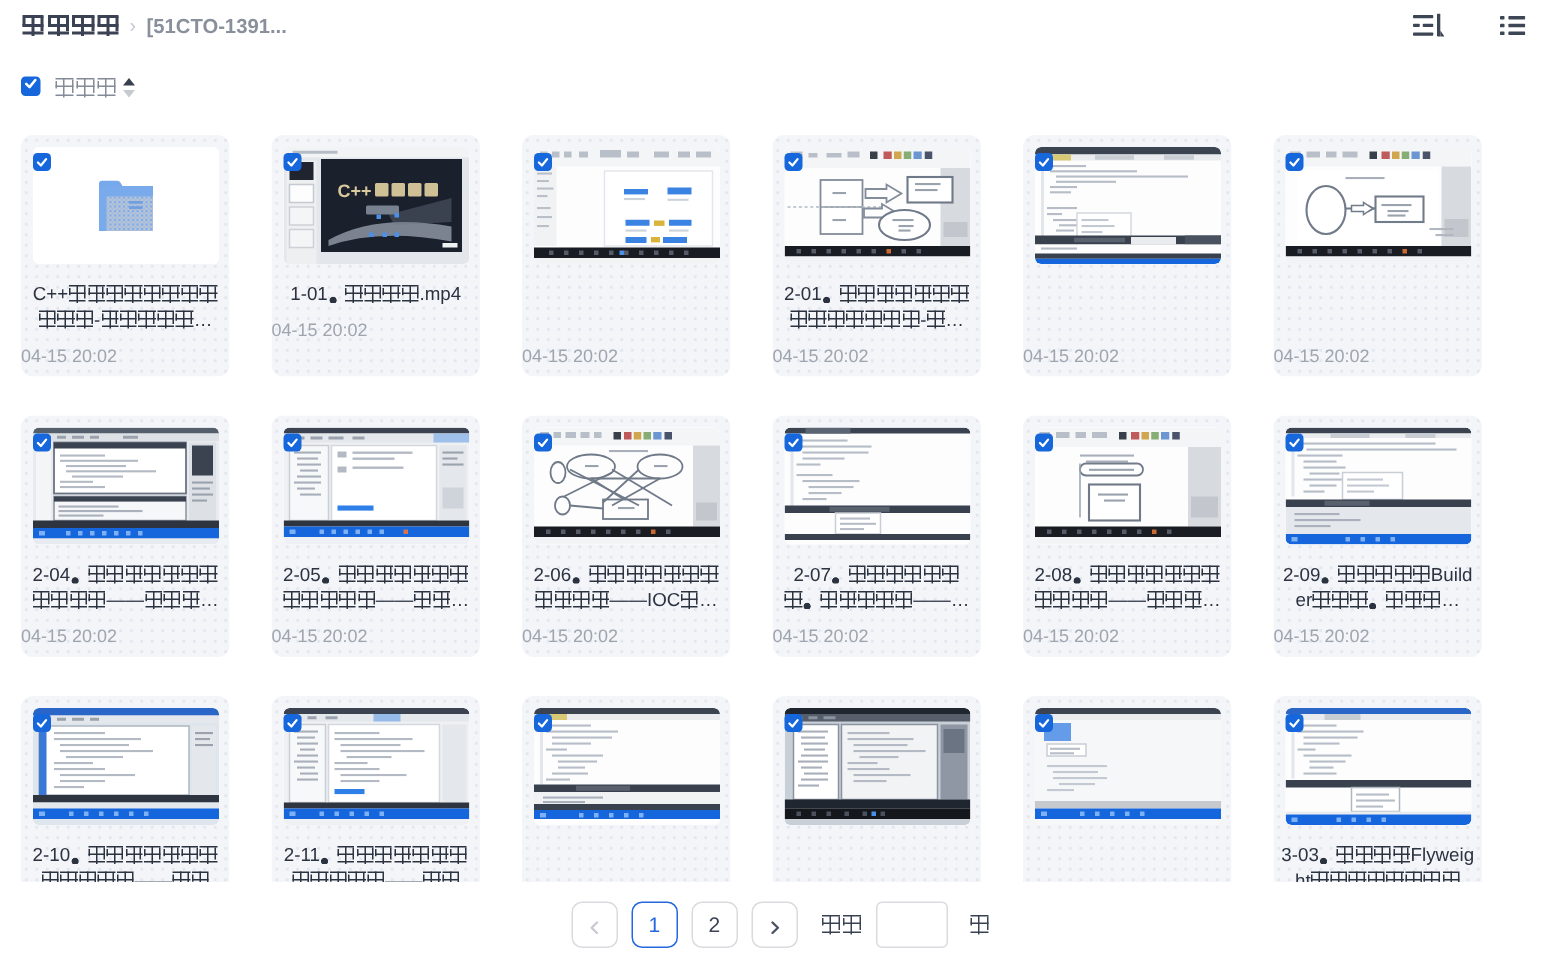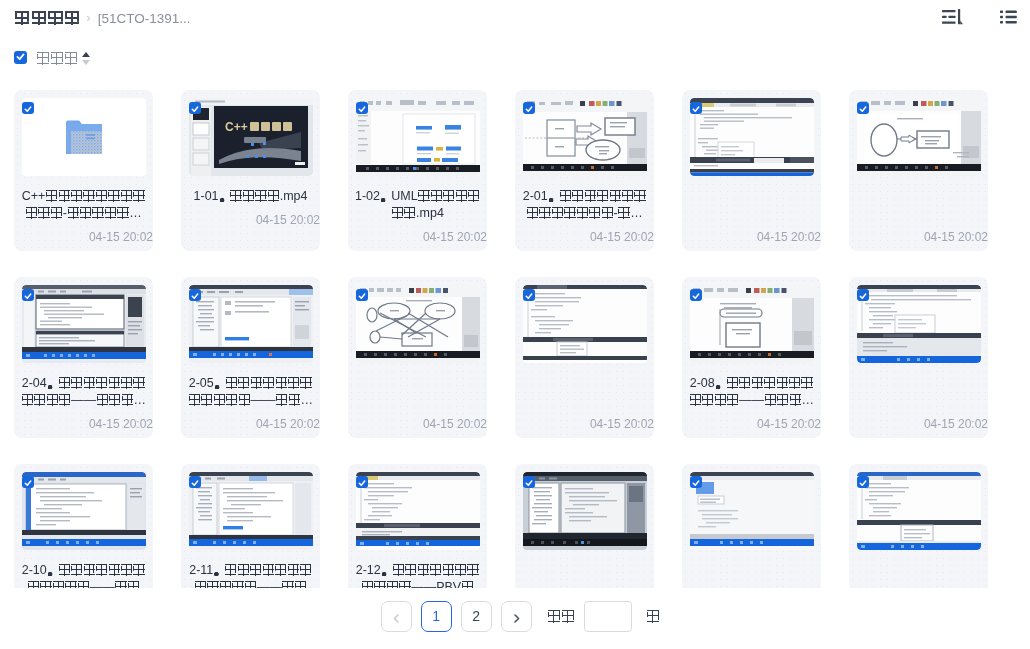--- a/index.html
+++ b/index.html
@@ -14,39 +14,39 @@
  linear-gradient(currentColor,currentColor) 0 0/100% 2.2px no-repeat,
  linear-gradient(currentColor,currentColor) 0 5.6px/100% 2px no-repeat,
  linear-gradient(currentColor,currentColor) 0 100%/100% 2.2px no-repeat,
  linear-gradient(currentColor,currentColor) 6.2px 0/2.2px 100% no-repeat,
  linear-gradient(currentColor,currentColor) 100% 30%/2px 70% no-repeat,
  linear-gradient(currentColor,currentColor) 0 30%/2px 40% no-repeat}
 i.gd{display:inline-block;width:.9em;height:.92em;vertical-align:-.12em;background:
  radial-gradient(circle at 28% 85%,currentColor 2.1px,transparent 2.6px)}
 i.fw{display:inline-block;width:.96em;text-align:center}
 .hdr{position:absolute;left:14px;top:9px;font-size:16px;font-weight:bold;color:#3b4254}
-.hdr .bc{font-size:13.5px;color:#8a8f9c;font-weight:normal}
+.hdr .bc{font-size:13.5px;color:#8a8f9c;font-weight:bold}
 .hdr .sep{color:#c4c8d0;font-size:13px;font-weight:normal;margin:0 7px 0 6px;vertical-align:1px}
 .icons{position:absolute;top:9px;left:942px;color:#3d4654}
 .icons svg{vertical-align:top}
 .srow{position:absolute;left:14px;top:51px;height:14px;width:140px}
 .scb{position:absolute;left:0;top:0;width:13px;height:13px;border-radius:3px;background:#1666dc;text-align:center;line-height:10px}
 .slbl{position:absolute;left:22px;top:-1px;font-size:14px;color:#838a98;white-space:nowrap}
 .carets{position:absolute;left:68px;top:1px}
 .carets .up{width:0;height:0;border-left:4.5px solid transparent;border-right:4.5px solid transparent;border-bottom:5px solid #39404d;margin-bottom:2.5px}
 .carets .dn{width:0;height:0;border-left:4.5px solid transparent;border-right:4.5px solid transparent;border-top:5px solid #c6cad1}
 .clip{position:absolute;left:0;top:0;width:1030px;height:588px;overflow:hidden;background:#fff}
 .grid{position:absolute;left:14px;top:90px;display:grid;grid-template-columns:repeat(6,139px);grid-auto-rows:161px;gap:26px 28px}
 .card{position:relative;background:#f3f5f9;background-image:radial-gradient(#e4e7ef 0.9px,transparent 1px);background-size:7px 7px;border-radius:8px}
 .tw{position:absolute;left:7.5px;top:8px;width:124px;height:78px;background:#fff;border-radius:4px}
 .tw svg{display:block;border-radius:4px}
 .cb{position:absolute;left:7.5px;top:12px;width:12px;height:12px;border-radius:3px;background:#1666dc;text-align:center;line-height:11px;z-index:3}
 .ttl{position:absolute;left:2px;top:98px;width:135px;text-align:center;font-size:12.5px;line-height:17px;color:#2c3340}
 .tl{white-space:nowrap}
-.dt{position:absolute;left:0;top:auto;width:139px;text-align:right;font-size:12px;line-height:12px;color:#9fa5af}
+.dt{position:absolute;left:0;top:auto;width:139px;text-align:left;font-size:12px;line-height:12px;color:#9fa5af}
 .pager{position:absolute;left:0;top:588px;width:1030px;height:61px;background:#fff}
 .pgin{position:absolute;left:381px;top:13px;height:31px;width:300px}
 .pbtn{position:absolute;top:0;width:30.5px;height:30.5px;border:1px solid #d9dbdf;border-radius:7px;background:#fff;text-align:center;line-height:29px;font-size:14px;color:#3c4454}
 .pbtn svg{vertical-align:-2px}
 .pb1{left:0}
 .pb2{left:40px;border-color:#2467e0;color:#2467e0}
 .pb3{left:80px}
 .pb4{left:120px}
 .jmp{position:absolute;left:166px;top:7px;font-size:14px;color:#3a4252}
 .pinp{position:absolute;left:203px;top:0;width:48px;height:30.5px;border:1px solid #d9dbdf;border-radius:4px;background:#fff}
@@ -204,24 +204,20 @@
                 <rect x="100" y="69" width="3" height="3"></rect>
               </g>
               <rect x="57" y="69" width="3" height="3" fill="#4a90e8"></rect>
               <rect x="0" y="74" width="124" height="4" fill="#f2f3f5"></rect>
             </g>
           </svg>
         </div>
         <div class="cb"><svg width="8" height="8" viewBox="0 0 10 10">
             <path d="M1.6 5.4 L4.1 7.9 L8.4 2.6" stroke="#fff" stroke-width="1.9" fill="none" stroke-linecap="round" stroke-linejoin="round"></path>
           </svg></div>
-        <div class="ttl">
-          <div class="tl">1-02<i class="gd"></i>UML<i class="g"></i><i class="g"></i><i class="g"></i><i class="g"></i><i class="g"></i></div>
-          <div class="tl"><i class="g"></i><i class="g"></i>.mp4</div>
-        </div>
         <div class="dt" style="top:141px">04-15 20:02</div>
       </div>
 <div class="card">
         <div class="tw">
           <svg class="th" width="124" height="78" viewBox="0 0 124 78">
             <defs>
               <clipPath id="r22">
                 <rect width="124" height="78" rx="4"></rect>
               </clipPath>
             </defs>
@@ -582,20 +578,24 @@
                 <rect x="88" y="68" width="3" height="3"></rect>
               </g>
               <rect x="78" y="68" width="3" height="3" fill="#c96a32"></rect>
               <rect x="0" y="73" width="124" height="5" fill="#f2f3f5"></rect>
             </g>
           </svg>
         </div>
         <div class="cb"><svg width="8" height="8" viewBox="0 0 10 10">
             <path d="M1.6 5.4 L4.1 7.9 L8.4 2.6" stroke="#fff" stroke-width="1.9" fill="none" stroke-linecap="round" stroke-linejoin="round"></path>
           </svg></div>
+        <div class="ttl">
+          <div class="tl">2-06<i class="gd"></i><i class="g"></i><i class="g"></i><i class="g"></i><i class="g"></i><i class="g"></i><i class="g"></i><i class="g"></i></div>
+          <div class="tl"><i class="g"></i><i class="g"></i><i class="g"></i><i class="g"></i>——IOC<i class="g"></i>…</div>
+        </div>
         <div class="dt" style="top:141px">04-15 20:02</div>
       </div>
 <div class="card">
         <div class="tw">
           <svg class="th" width="124" height="78" viewBox="0 0 124 78">
             <defs>
               <clipPath id="r28">
                 <rect width="124" height="78" rx="4"></rect>
               </clipPath>
             </defs>
@@ -621,20 +621,24 @@
               <rect x="37" y="63.5" width="24" height="1.4" fill="#b6bdc7"></rect>
               <rect x="37" y="67" width="16" height="1.4" fill="#b6bdc7"></rect>
               <rect x="0" y="71" width="124" height="4" fill="#39414e"></rect>
               <rect x="0" y="75" width="124" height="3" fill="#fdfdfe"></rect>
             </g>
           </svg>
         </div>
         <div class="cb"><svg width="8" height="8" viewBox="0 0 10 10">
             <path d="M1.6 5.4 L4.1 7.9 L8.4 2.6" stroke="#fff" stroke-width="1.9" fill="none" stroke-linecap="round" stroke-linejoin="round"></path>
           </svg></div>
+        <div class="ttl">
+          <div class="tl">2-07<i class="gd"></i><i class="g"></i><i class="g"></i><i class="g"></i><i class="g"></i><i class="g"></i><i class="g"></i></div>
+          <div class="tl"><i class="g"></i><i class="gd"></i><i class="g"></i><i class="g"></i><i class="g"></i><i class="g"></i><i class="g"></i>——…</div>
+        </div>
         <div class="dt" style="top:141px">04-15 20:02</div>
       </div>
 <div class="card">
         <div class="tw">
           <svg class="th" width="124" height="78" viewBox="0 0 124 78">
             <defs>
               <clipPath id="r29">
                 <rect width="124" height="78" rx="4"></rect>
               </clipPath>
             </defs>
@@ -731,20 +735,24 @@
                 <rect x="50" y="73" width="3" height="3"></rect>
                 <rect x="60" y="73" width="3" height="3"></rect>
                 <rect x="70" y="73" width="3" height="3"></rect>
               </g>
             </g>
           </svg>
         </div>
         <div class="cb"><svg width="8" height="8" viewBox="0 0 10 10">
             <path d="M1.6 5.4 L4.1 7.9 L8.4 2.6" stroke="#fff" stroke-width="1.9" fill="none" stroke-linecap="round" stroke-linejoin="round"></path>
           </svg></div>
+        <div class="ttl">
+          <div class="tl">2-09<i class="gd"></i><i class="g"></i><i class="g"></i><i class="g"></i><i class="g"></i><i class="g"></i>Build</div>
+          <div class="tl">er<i class="g"></i><i class="g"></i><i class="g"></i><i class="gd"></i><i class="g"></i><i class="g"></i><i class="g"></i>…</div>
+        </div>
         <div class="dt" style="top:141px">04-15 20:02</div>
       </div>
 <div class="card">
         <div class="tw">
           <svg class="th" width="124" height="78" viewBox="0 0 124 78">
             <defs>
               <clipPath id="r31">
                 <rect width="124" height="78" rx="4"></rect>
               </clipPath>
             </defs>
@@ -899,24 +907,20 @@
                 <rect x="60" y="70" width="3" height="3"></rect>
                 <rect x="70" y="70" width="3" height="3"></rect>
               </g>
               <rect x="0" y="74" width="124" height="4" fill="#fdfdfe"></rect>
             </g>
           </svg>
         </div>
         <div class="cb"><svg width="8" height="8" viewBox="0 0 10 10">
             <path d="M1.6 5.4 L4.1 7.9 L8.4 2.6" stroke="#fff" stroke-width="1.9" fill="none" stroke-linecap="round" stroke-linejoin="round"></path>
           </svg></div>
-        <div class="ttl">
-          <div class="tl">2-12<i class="gd"></i><i class="g"></i><i class="g"></i><i class="g"></i><i class="g"></i><i class="g"></i><i class="g"></i><i class="g"></i></div>
-          <div class="tl"><i class="g"></i><i class="g"></i><i class="g"></i><i class="g"></i>——PBV<i class="g"></i></div>
-        </div>
       </div>
 <div class="card">
         <div class="tw">
           <svg class="th" width="124" height="78" viewBox="0 0 124 78">
             <defs>
               <clipPath id="r34">
                 <rect width="124" height="78" rx="4"></rect>
               </clipPath>
             </defs>
             <g clip-path="url(#r34)">
@@ -1045,20 +1049,24 @@
                 <rect x="44" y="73" width="3" height="3"></rect>
                 <rect x="54" y="73" width="3" height="3"></rect>
                 <rect x="64" y="73" width="3" height="3"></rect>
               </g>
             </g>
           </svg>
         </div>
         <div class="cb"><svg width="8" height="8" viewBox="0 0 10 10">
             <path d="M1.6 5.4 L4.1 7.9 L8.4 2.6" stroke="#fff" stroke-width="1.9" fill="none" stroke-linecap="round" stroke-linejoin="round"></path>
           </svg></div>
+        <div class="ttl">
+          <div class="tl">3-03<i class="gd"></i><i class="g"></i><i class="g"></i><i class="g"></i><i class="g"></i>Flyweig</div>
+          <div class="tl">ht<i class="g"></i><i class="g"></i><i class="g"></i><i class="g"></i><i class="g"></i><i class="g"></i><i class="g"></i><i class="g"></i></div>
+        </div>
       </div>
 </div>
   </div>
 <div class="hdr"><span style="color:#3b4254"><i class="gh"></i><i class="gh"></i><i class="gh"></i><i class="gh"></i></span><span class="sep">›</span><span class="bc">[51CTO-1391...</span></div>
 <div class="icons">
     <span style="position:absolute;left:0;top:0"><svg width="21" height="16" viewBox="0 0 21 16">
         <g fill="#3d4654">
           <rect x="0" y="1" width="13.5" height="2.2" rx="0.5"></rect>
           <rect x="0" y="6.8" width="4.5" height="2.2" rx="0.5"></rect>
           <rect x="6.5" y="6.8" width="7" height="2.2" rx="0.5"></rect>

